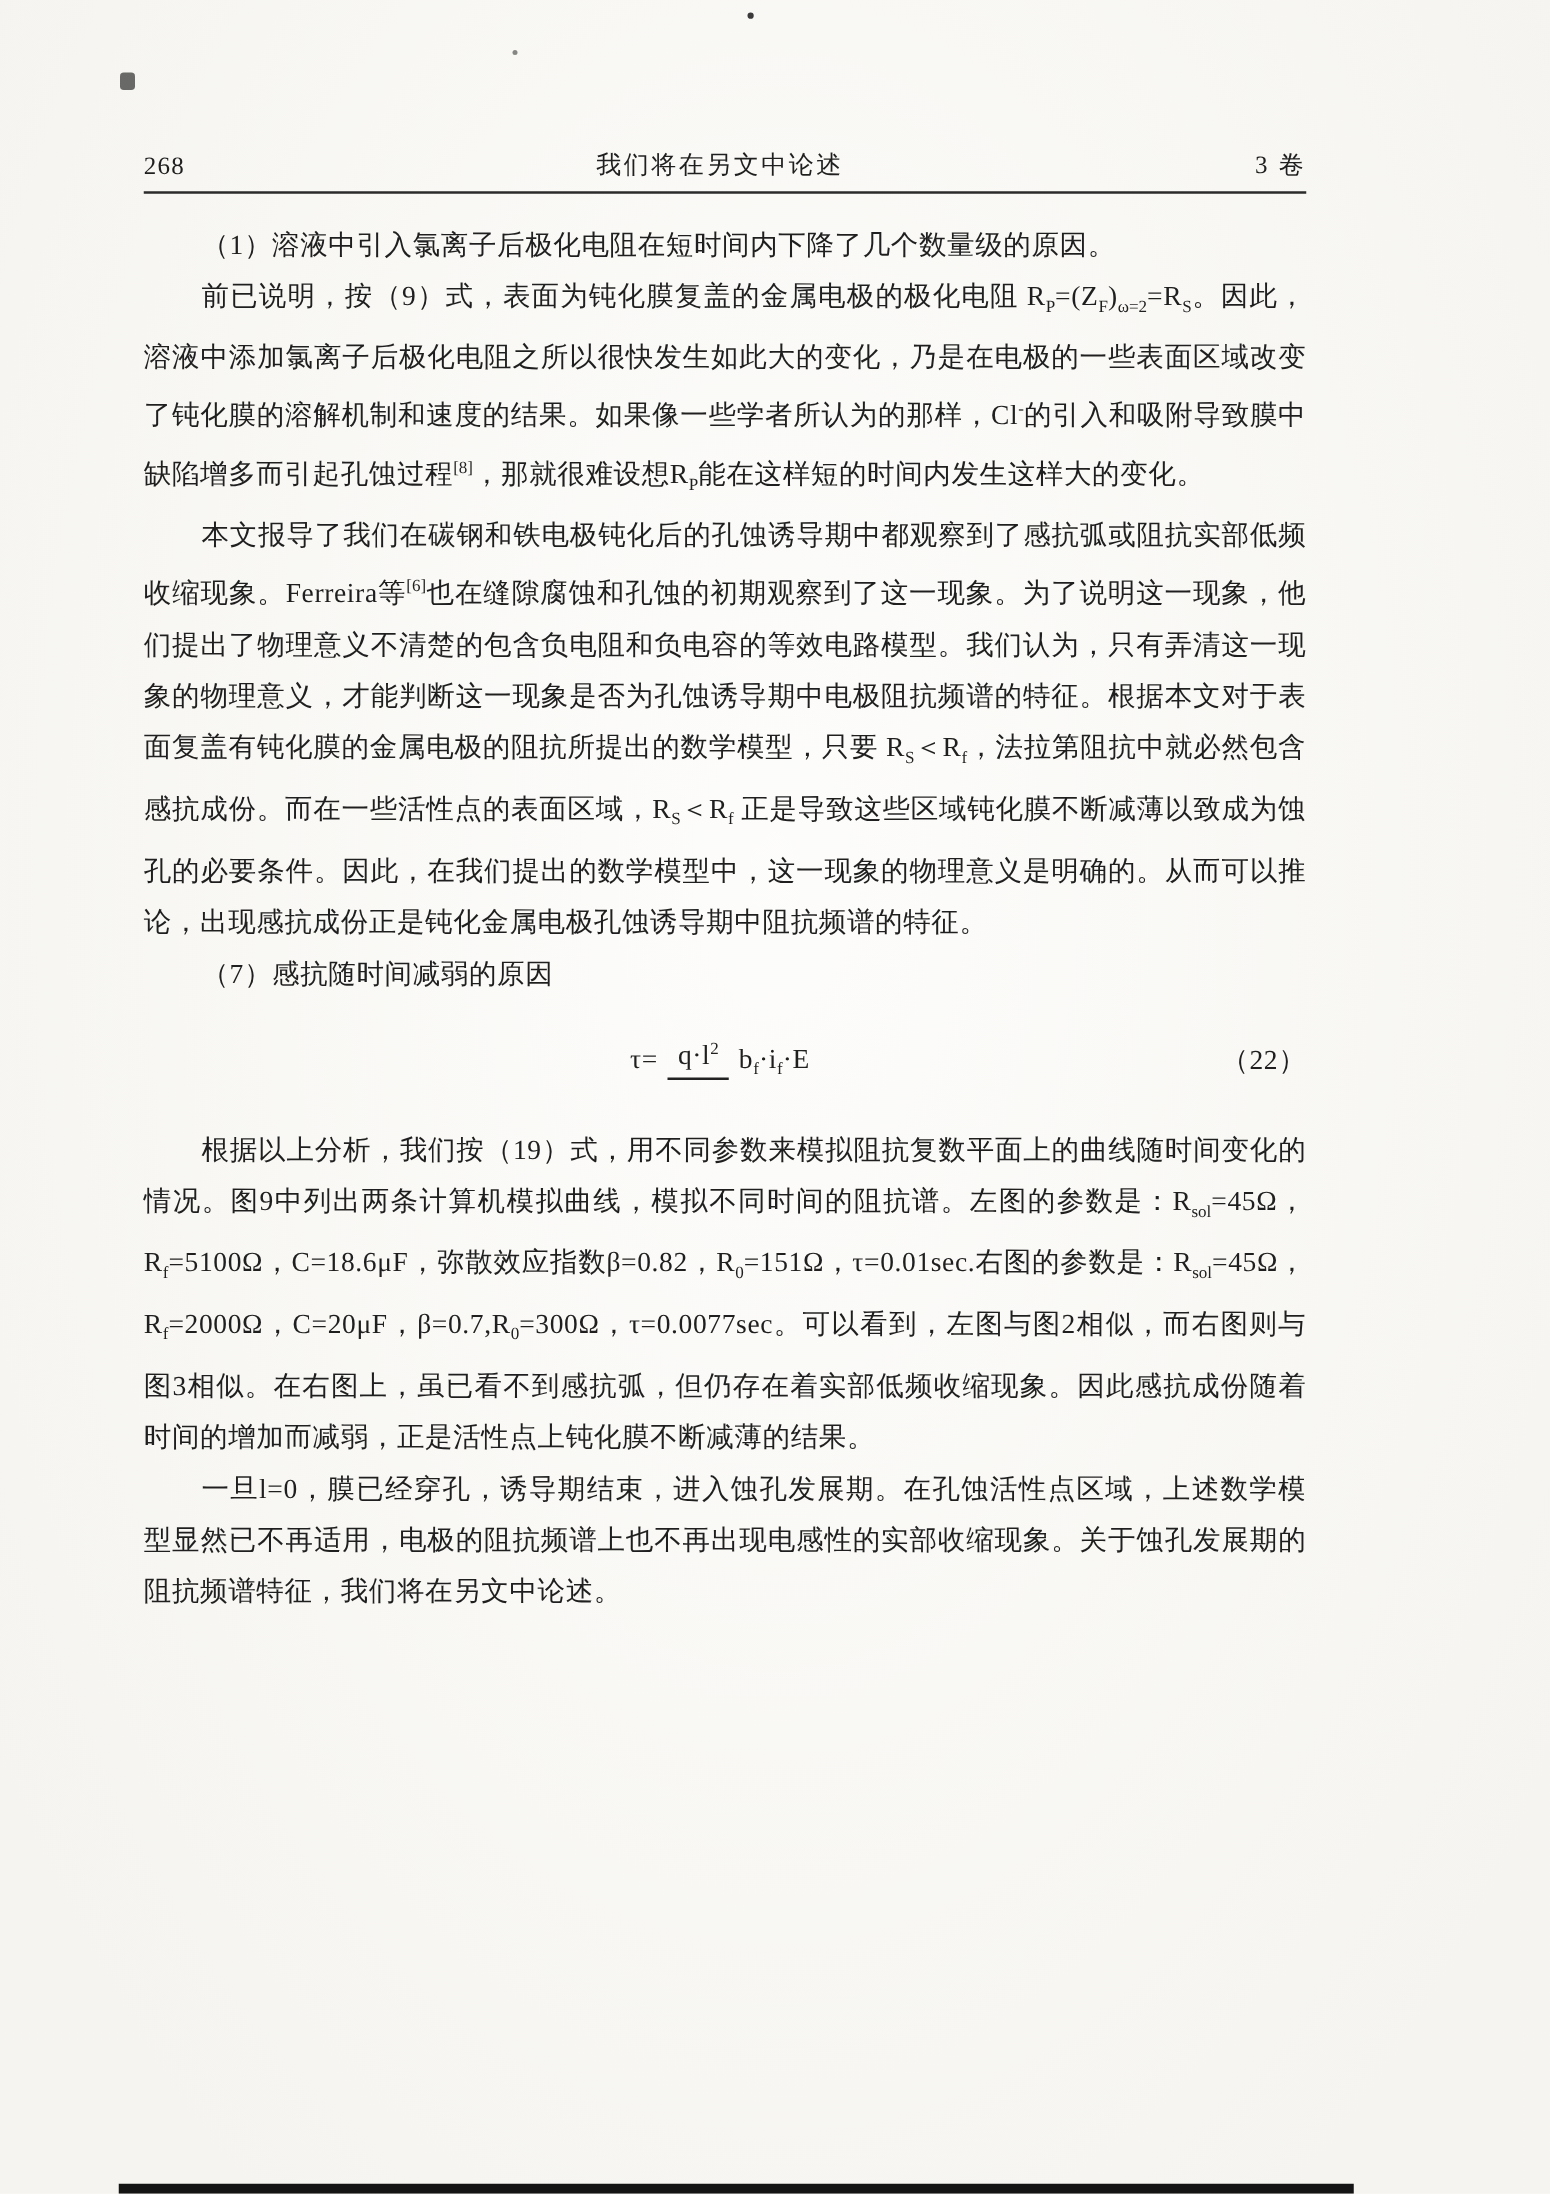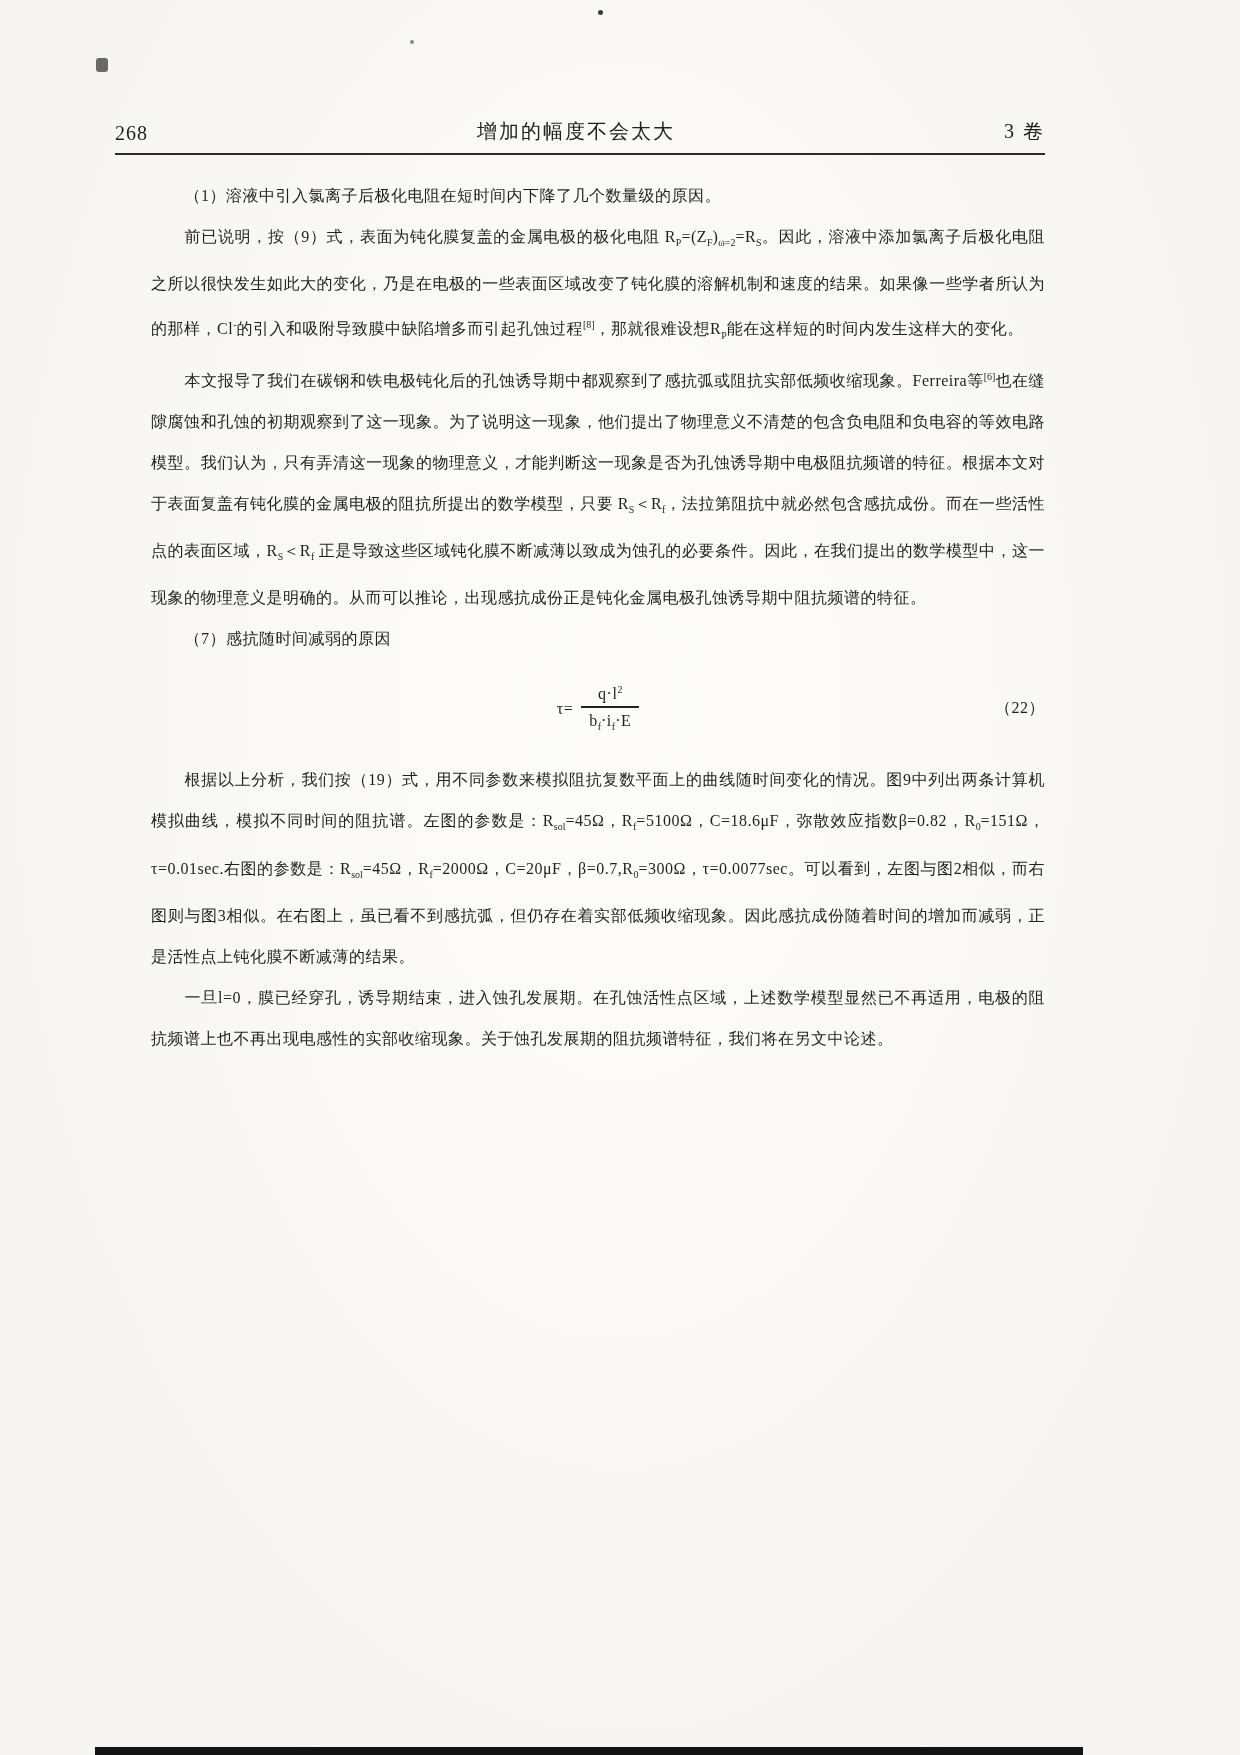--- a/index.html
+++ b/index.html
@@ -34,43 +34,42 @@
     justify-content: space-between;
     font-size: 20px;
     padding-bottom: 8px;
     border-bottom: 2px solid #2b2b2b;
   }
   .journal-title { letter-spacing: 2px; }
   .page-number { letter-spacing: 1px; }
   .volume { letter-spacing: 2px; }
   .body-text {
     margin-top: 20px;
-    font-size: 16px;
+    font-size: 22px;
     line-height: 41px;
     letter-spacing: 0.5px;
     text-align: justify;
-    margin-left: 36px;
   }
   p.para { margin: 0; }
   p.indent { text-indent: 2.1em; }
   sub, sup { font-size: 0.62em; letter-spacing: 0; }
   .equation-row {
     position: relative;
     display: flex;
     justify-content: center;
     align-items: center;
     margin: 10px 0 12px 0;
     line-height: 1.2;
     min-height: 78px;
   }
   .equation-body { display: inline-flex; align-items: center; }
   .eq-lhs { margin-right: 8px; }
   .fraction {
     display: inline-flex;
-    flex-direction: column;
+    flex-direction: row;
     text-align: center;
     vertical-align: middle;
   }
   .numerator { border-bottom: 2px solid #222; padding: 0 8px 3px 8px; }
   .denominator { padding: 3px 8px 0 8px; }
   .eq-number { position: absolute; right: 0; top: 50%; transform: translateY(-50%); }
   .bottom-bar {
     position: absolute;
     bottom: 0;
     left: 95px;
@@ -93,21 +92,21 @@
 <div class="page">
 
   <span class="scan-speck speck-1"></span>
   <span class="scan-speck speck-2"></span>
   <span class="scan-speck speck-3"></span>
 
   <div class="content">
 
     <header class="header">
       <span class="page-number">268</span>
-      <span class="journal-title">增加的幅度不会太大</span>
+      <span class="journal-title">我们将在另文中论述</span>
       <span class="volume">3 卷</span>
     </header>
 
     <main class="body-text">
 
       <p class="para indent">（1）溶液中引入氯离子后极化电阻在短时间内下降了几个数量级的原因。</p>
       <p class="para indent">前已说明，按（9）式，表面为钝化膜复盖的金属电极的极化电阻 R<sub>P</sub>=(Z<sub>F</sub>)<sub>ω=2</sub>=R<sub>S</sub>。因此，溶液中添加氯离子后极化电阻之所以很快发生如此大的变化，乃是在电极的一些表面区域改变了钝化膜的溶解机制和速度的结果。如果像一些学者所认为的那样，Cl<sup>-</sup>的引入和吸附导致膜中缺陷增多而引起孔蚀过程<sup>[8]</sup>，那就很难设想R<sub>P</sub>能在这样短的时间内发生这样大的变化。</p>
       <p class="para indent">本文报导了我们在碳钢和铁电极钝化后的孔蚀诱导期中都观察到了感抗弧或阻抗实部低频收缩现象。Ferreira等<sup>[6]</sup>也在缝隙腐蚀和孔蚀的初期观察到了这一现象。为了说明这一现象，他们提出了物理意义不清楚的包含负电阻和负电容的等效电路模型。我们认为，只有弄清这一现象的物理意义，才能判断这一现象是否为孔蚀诱导期中电极阻抗频谱的特征。根据本文对于表面复盖有钝化膜的金属电极的阻抗所提出的数学模型，只要 R<sub>S</sub>＜R<sub>f</sub>，法拉第阻抗中就必然包含感抗成份。而在一些活性点的表面区域，R<sub>S</sub>＜R<sub>f</sub> 正是导致这些区域钝化膜不断减薄以致成为蚀孔的必要条件。因此，在我们提出的数学模型中，这一现象的物理意义是明确的。从而可以推论，出现感抗成份正是钝化金属电极孔蚀诱导期中阻抗频谱的特征。</p>
       <p class="para indent">（7）感抗随时间减弱的原因</p>
 

